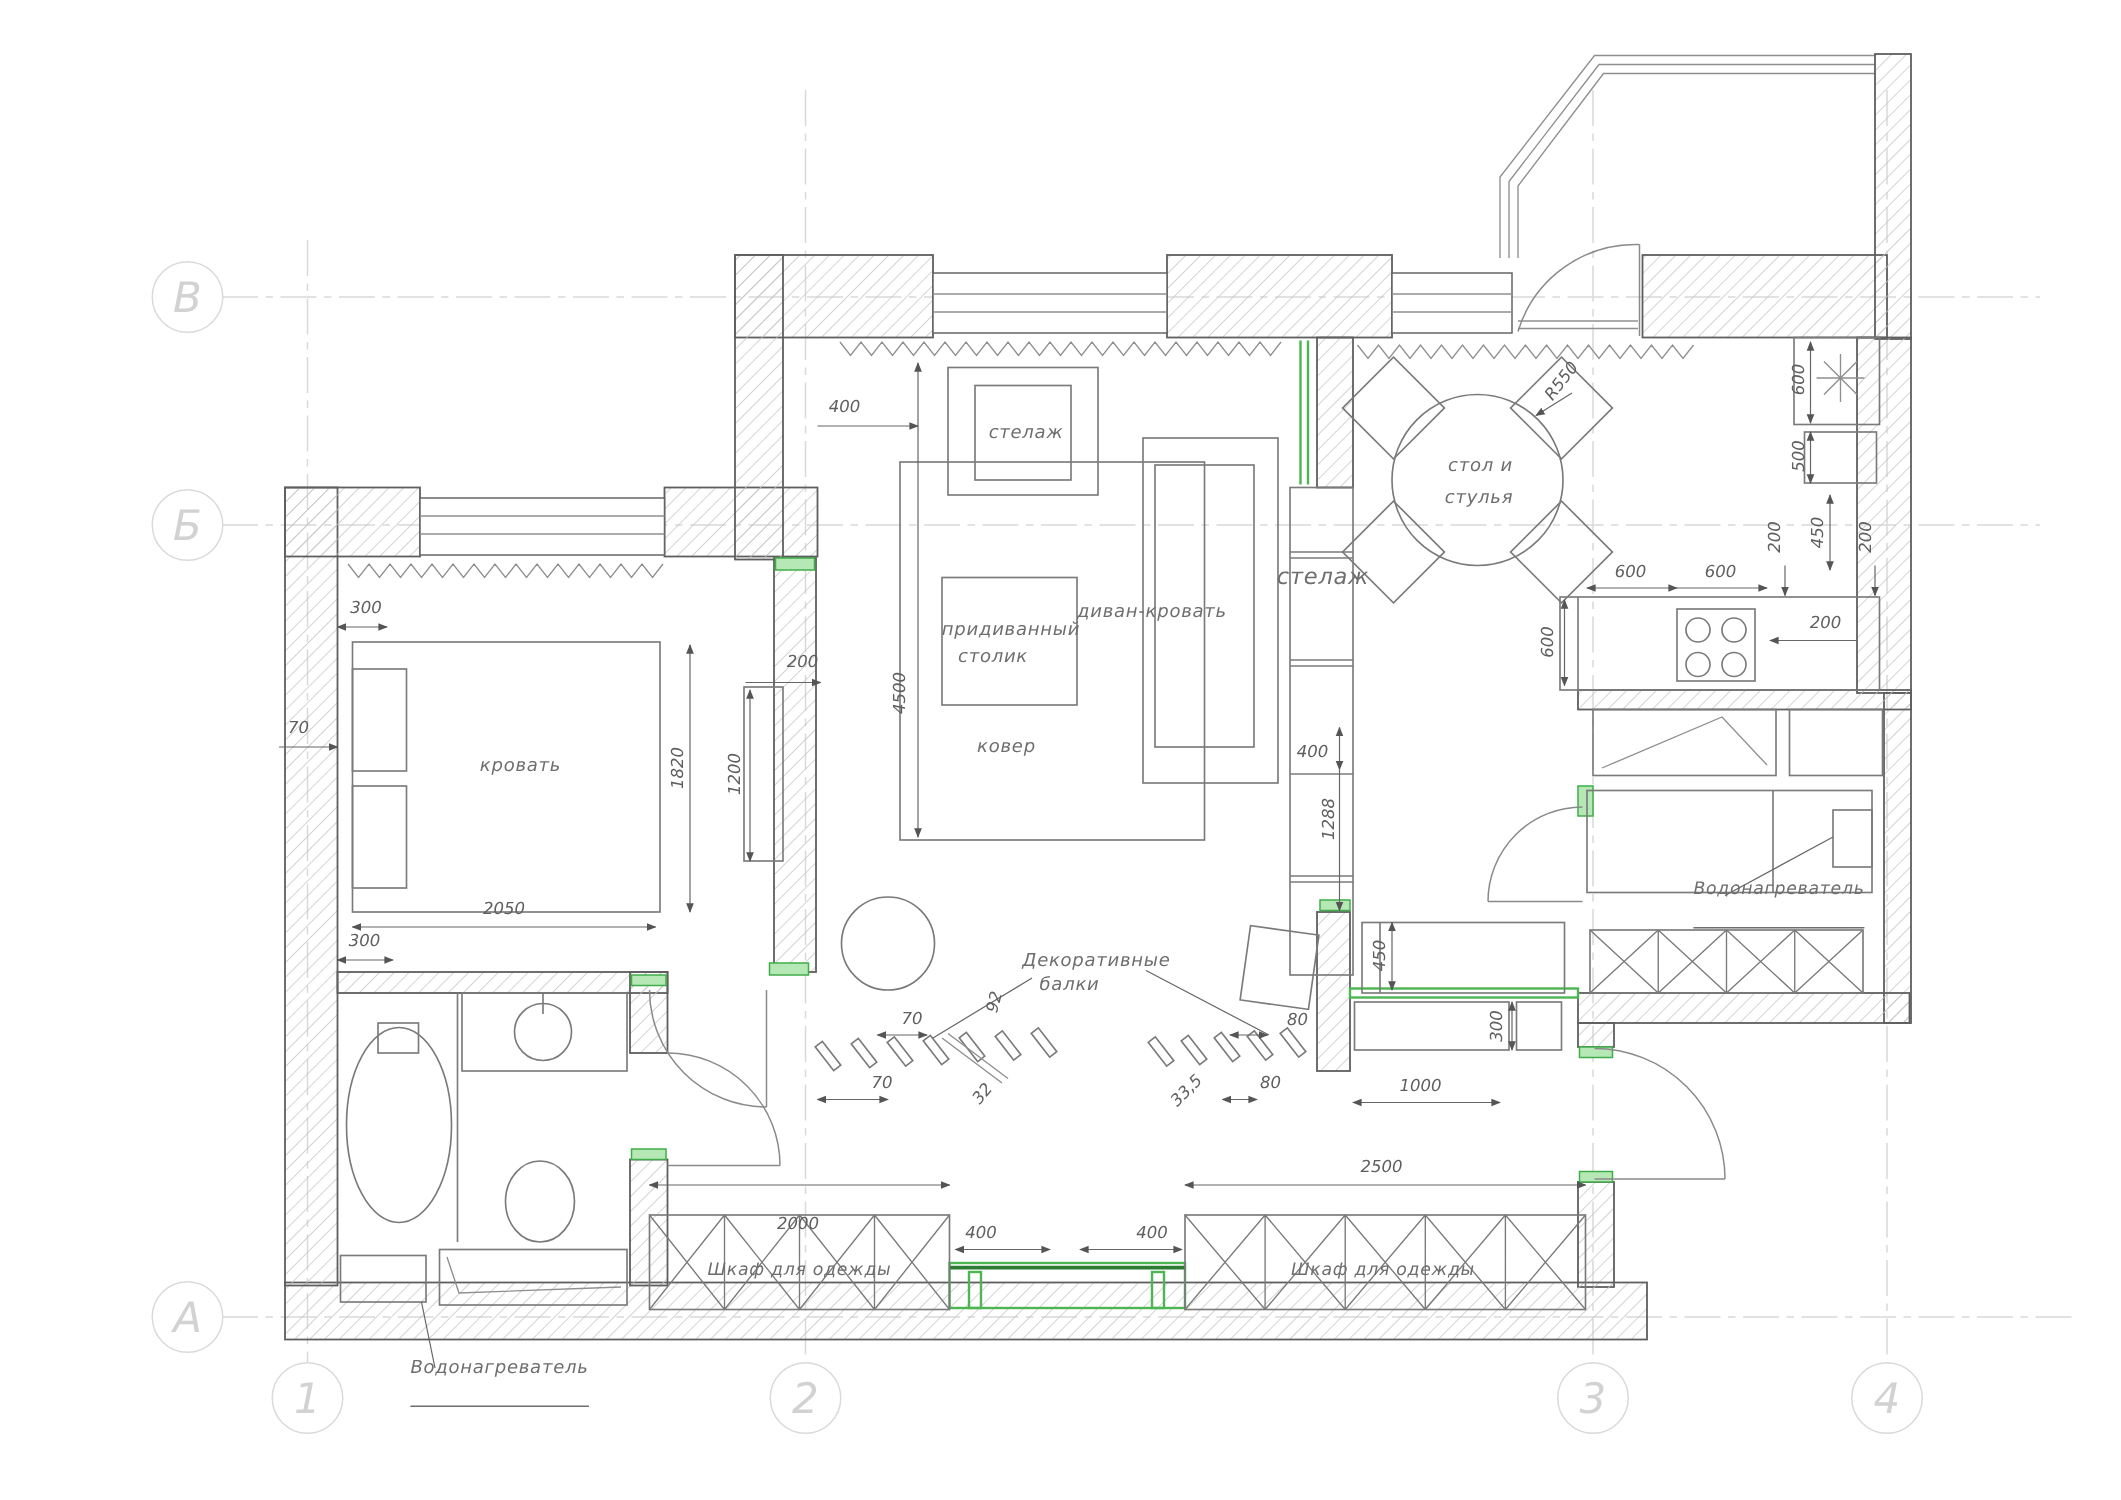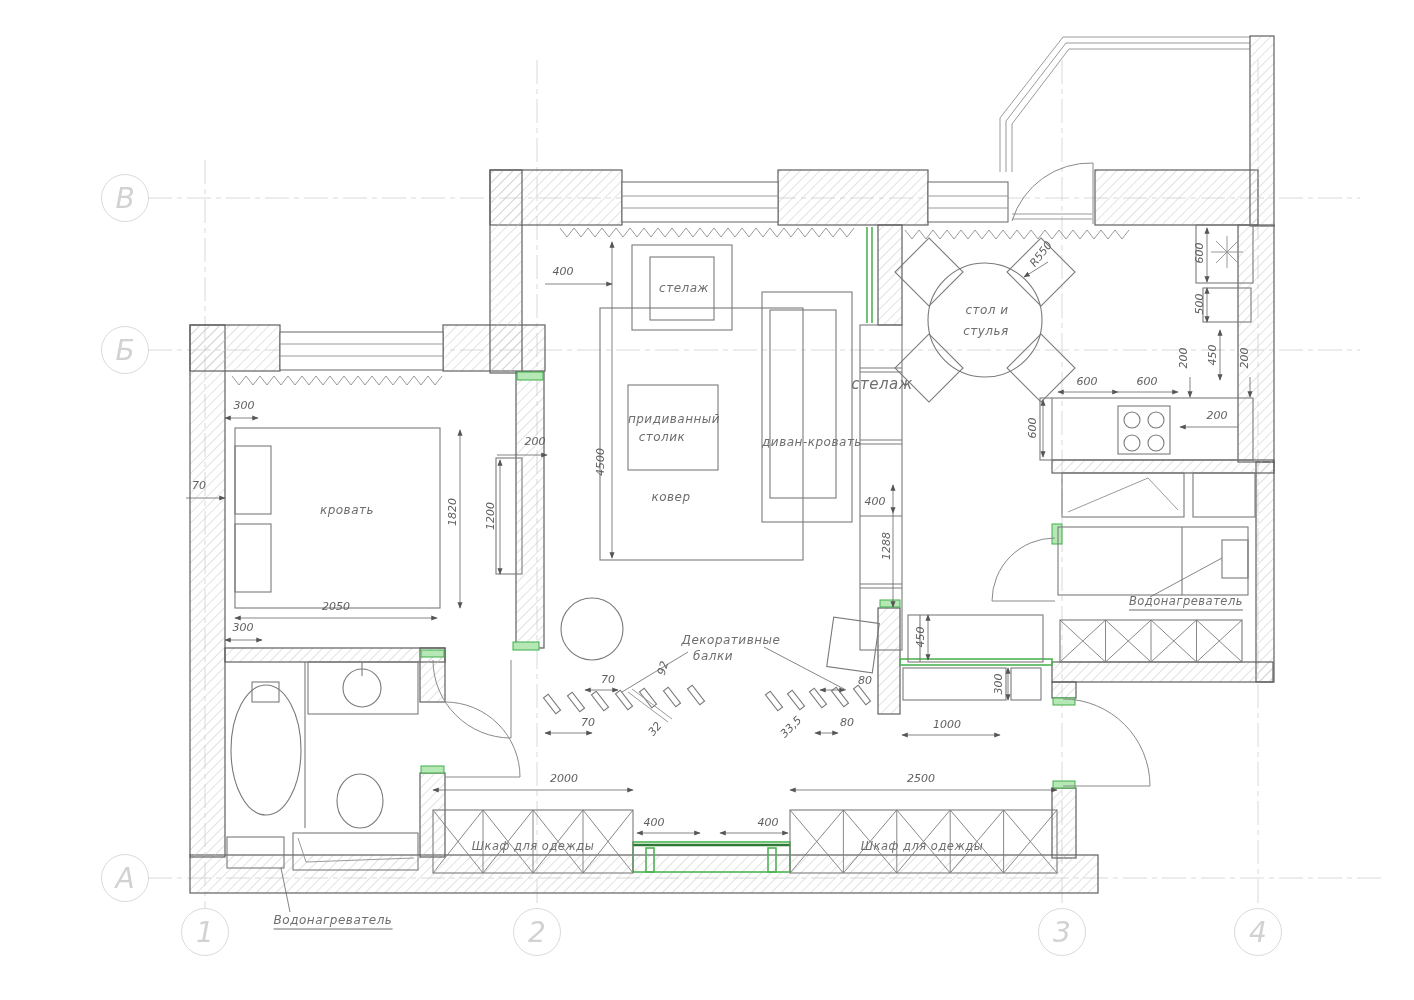--- a/index.html
+++ b/index.html
@@ -3,21 +3,21 @@
 <meta charset="utf-8">
 <style>
   html,body{margin:0;padding:0;background:#fff;}
   .canvas{position:relative;width:1414px;height:1000px;background:#fff;overflow:hidden;
           font-family:"DejaVu Sans",sans-serif;}
   svg{position:absolute;left:0;top:0;}
   .labels{position:absolute;left:0;top:0;width:100%;height:100%;pointer-events:none;}
   .lbl{position:absolute;font-style:italic;color:#6e6e6e;white-space:nowrap;
        transform:translate(-50%,-50%) rotate(var(--r,0deg));font-size:12px;letter-spacing:.5px;}
   .dim{font-size:11px;color:#5f5f5f;letter-spacing:0;}
-  .underline{border-bottom:1px solid #6e6e6e;padding-bottom:2px;}
+  .underline{border-bottom:1px solid #6e6e6e;padding-bottom:19px;}
   .title{font-size:27px;color:#999;letter-spacing:3px;}
   .bubble{position:absolute;width:46px;height:46px;border:1px solid #dadada;border-radius:50%;
           transform:translate(-50%,-50%);color:#d2d2d2;font-style:italic;font-size:28px;
           display:flex;align-items:center;justify-content:center;}
   .wall{fill:url(#hatch);stroke:#5f5f5f;stroke-width:1.2;}
   .furn{fill:none;stroke:#7a7a7a;stroke-width:1.1;}
   .thin{fill:none;stroke:#8f8f8f;stroke-width:.9;}
   .win{fill:#fff;stroke:#666;stroke-width:1;}
   .axis{stroke:#d9d9d9;stroke-width:1;stroke-dasharray:24 5 5 5;fill:none;}
   .green{fill:none;stroke:#4db552;stroke-width:1.6;}
@@ -303,21 +303,21 @@
     <path class="dimln" d="M764 647 L846 690"></path>
     <path class="dimln" d="M1222 558 L1150 597"></path>
     <path class="dimln" d="M281 868 L290 912"></path>
   </g>
 </svg>
 
 <div class="labels" id="labels">
 <div class="lbl  " style="left: 684px; top: 288px;">стелаж</div>
       <div class="lbl  " style="left: 674px; top: 419px;">придиванный</div>
       <div class="lbl  " style="left: 662px; top: 437px;">столик</div>
-      <div class="lbl  " style="left: 812px; top: 407px; margin-top: 35px;">диван-кровать</div>
+      <div class="lbl  " style="left: 768px; top: 407px;">диван-кровать</div>
       <div class="lbl  " style="left: 882px; top: 384px; font-size: 15px;">стелаж</div>
       <div class="lbl  " style="left: 651px; top: 497px; margin-left: 20px;">ковер</div>
       <div class="lbl  " style="left: 987px; top: 310px;">стол и</div>
       <div class="lbl  " style="left: 986px; top: 331px;">стулья</div>
       <div class="lbl  " style="left: 347px; top: 510px;">кровать</div>
       <div class="lbl  " style="left: 533px; top: 846px; font-size: 11.5px;">Шкаф для одежды</div>
       <div class="lbl  " style="left: 922px; top: 846px; font-size: 11.5px;">Шкаф для одежды</div>
       <div class="lbl  " style="left: 731px; top: 640px;">Декоративные</div>
       <div class="lbl  " style="left: 713px; top: 656px;">балки</div>
       <div class="lbl  underline" style="left: 333px; top: 921px;">Водонагреватель</div>
@@ -346,21 +346,21 @@
       <div class="lbl dim " style="left: 920px; top: 637px; --r: -90deg;">450</div>
       <div class="lbl dim " style="left: 998px; top: 684px; --r: -90deg;">300</div>
       <div class="lbl dim " style="left: 947px; top: 724px;">1000</div>
       <div class="lbl dim " style="left: 608px; top: 679px;">70</div>
       <div class="lbl dim " style="left: 588px; top: 722px;">70</div>
       <div class="lbl dim " style="left: 663px; top: 668px; --r: -75deg;">92</div>
       <div class="lbl dim " style="left: 655px; top: 729px; --r: -50deg;">32</div>
       <div class="lbl dim " style="left: 865px; top: 680px;">80</div>
       <div class="lbl dim " style="left: 847px; top: 722px;">80</div>
       <div class="lbl dim " style="left: 791px; top: 727px; --r: -45deg;">33,5</div>
-      <div class="lbl dim " style="left: 532px; top: 778px; margin-left: 32px;">2000</div>
+      <div class="lbl dim " style="left: 532px; top: 816px;">2000</div>
       <div class="lbl dim " style="left: 654px; top: 822px;">400</div>
       <div class="lbl dim " style="left: 768px; top: 822px;">400</div>
       <div class="lbl dim " style="left: 921px; top: 778px;">2500</div>
       <div class="bubble" style="left: 125px; top: 198px;">В</div>
       <div class="bubble" style="left: 125px; top: 350px;">Б</div>
       <div class="bubble" style="left: 125px; top: 878px;">А</div>
       <div class="bubble" style="left: 205px; top: 932px;">1</div>
       <div class="bubble" style="left: 537px; top: 932px;">2</div>
       <div class="bubble" style="left: 1062px; top: 932px;">3</div>
       <div class="bubble" style="left: 1258px; top: 932px;">4</div>

